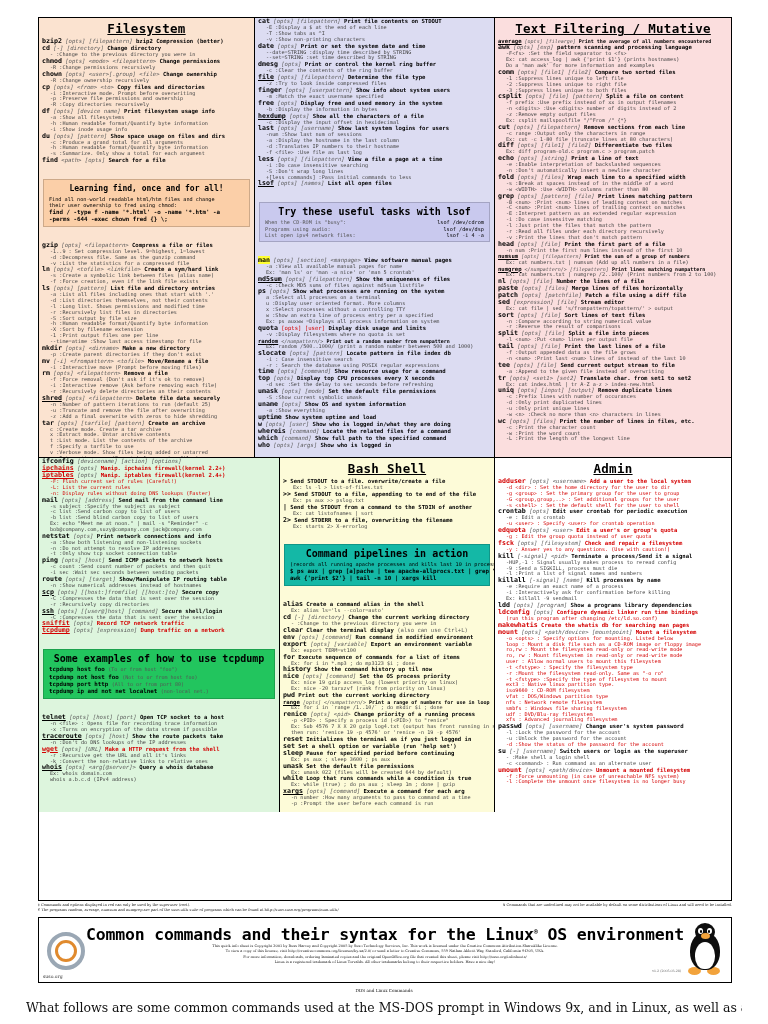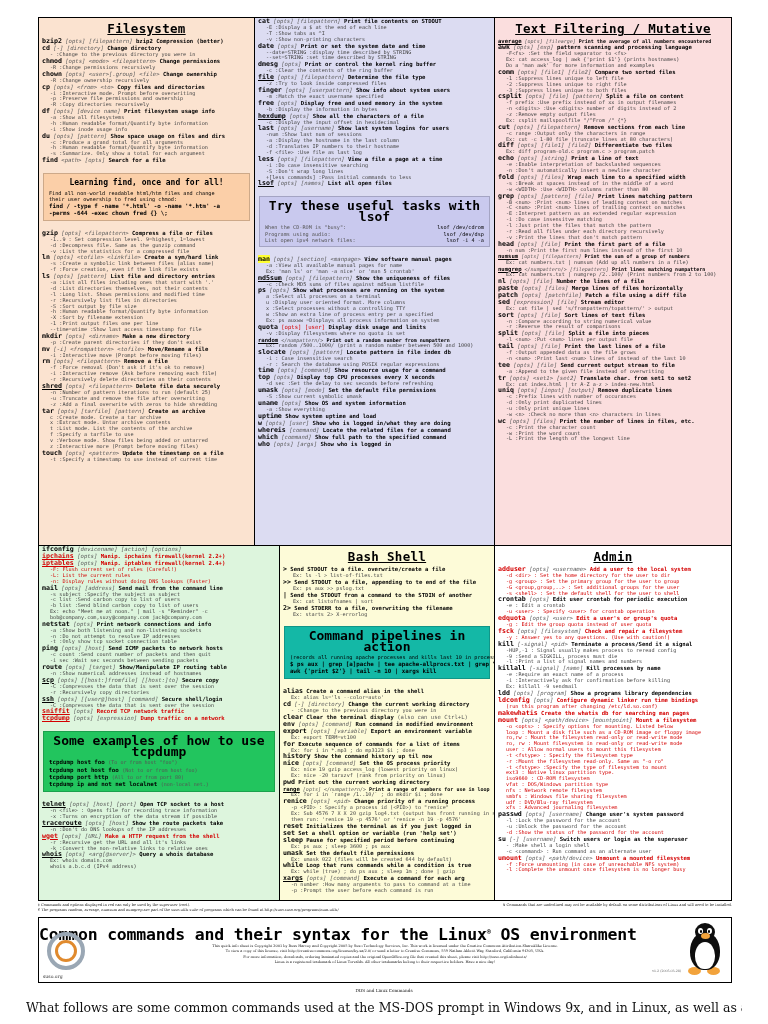--- a/index.html
+++ b/index.html
@@ -10,21 +10,21 @@
     font-family:"DejaVu Sans Mono", monospace;
     overflow:hidden;
   }
   .page { position:relative; width:768px; height:1024px; background:#fff; }
 
   
   .poster {
     position:absolute; left:38px; top:17px; width:694px; height:884px;
     border:1.2px solid #000; background:#fff;
   }
-  .grid-top { display:flex; height:528px; border-bottom:1.2px solid #000; }
+  .grid-top { display:flex; height:440px; border-bottom:1.2px solid #000; }
   .grid-bot { display:flex; height:354px; }
 
   .col { position:relative; overflow:hidden; }
   .col + .col { border-left:1.2px solid #000; }
 
   .c-fs   { width:215px; background:#fbe3d0; }
   .c-info { width:240px; background:#dcdcf2; }
   .c-txt  { width:237px; background:#fbdede; }
 
   .c-net  { width:240px; background:#ddf5dd; }
@@ -49,42 +49,42 @@
   .cmd.ul  { text-decoration:underline; }
   .cmd.hl  { background:#ffff33; }
   .arg  { color:#5a5a5a; }
   .argi { color:#5a5a5a; font-style:italic; }
   .desc { font-weight:bold; }
   .desc.red { color:#d40000; font-weight:bold; }
   .opt  { color:#444; padding-left:8px; }
   .ex   { color:#444; padding-left:10px; }
 
   
-  .box { margin:9px 4px; padding:3px 5px; border:0.6px solid rgba(0,0,0,.18); }
+  .box { margin:15px 4px; padding:3px 5px; border:0.6px solid rgba(0,0,0,.18); }
   .box-find { background:#fbcfa8; }
   .box-lsof { background:#c9c9ee; }
   .box-pipe { background:#14b8a6; }
   .box-tcpd { background:#22c55e; }
   .boxtitle { text-align:center; font-weight:bold; font-size:8px; line-height:11px; padding-bottom:2px; }
-  .boxtitle.sm { font-size:13px; }
+  .boxtitle.sm { font-size:10px; }
   .boxln { font-size:5.2px; line-height:6.2px; white-space:nowrap; }
   .boxln.b { font-weight:bold; font-size:5.8px; line-height:7.2px; }
   .boxln .g { color:#555; }
   .tbl { display:flex; justify-content:space-between; }
 
   
   .notes { position:absolute; left:38px; top:903px; width:694px; }
   .note { font-family:"DejaVu Serif", serif; font-size:3.6px; line-height:5.2px; color:#111; white-space:nowrap; }
   .note-row { display:flex; justify-content:space-between; }
 
   
   .banner { position:absolute; left:38px; top:917px; width:694px; height:66px;
             border:1.2px solid #000; background:#fff; }
   .banner-title {
-    font-family:"DejaVu Sans Mono", monospace;
+    text-align:center; font-family:"DejaVu Sans Mono", monospace;
     font-weight:bold; font-size:16.5px; padding-top:7px; letter-spacing:-0.2px;
   }
   .banner-title sup { font-size:7px; vertical-align:super; }
   .legal { text-align:center; font-family:"DejaVu Serif", serif;
            font-size:3.5px; line-height:5.4px; color:#111; }
   .ver { position:absolute; right:50px; bottom:9px; font-size:3.2px; color:#555;
          font-family:"DejaVu Serif", serif; }
 
   
   .logo { position:absolute; left:4px; top:14px; width:46px; height:46px; }

